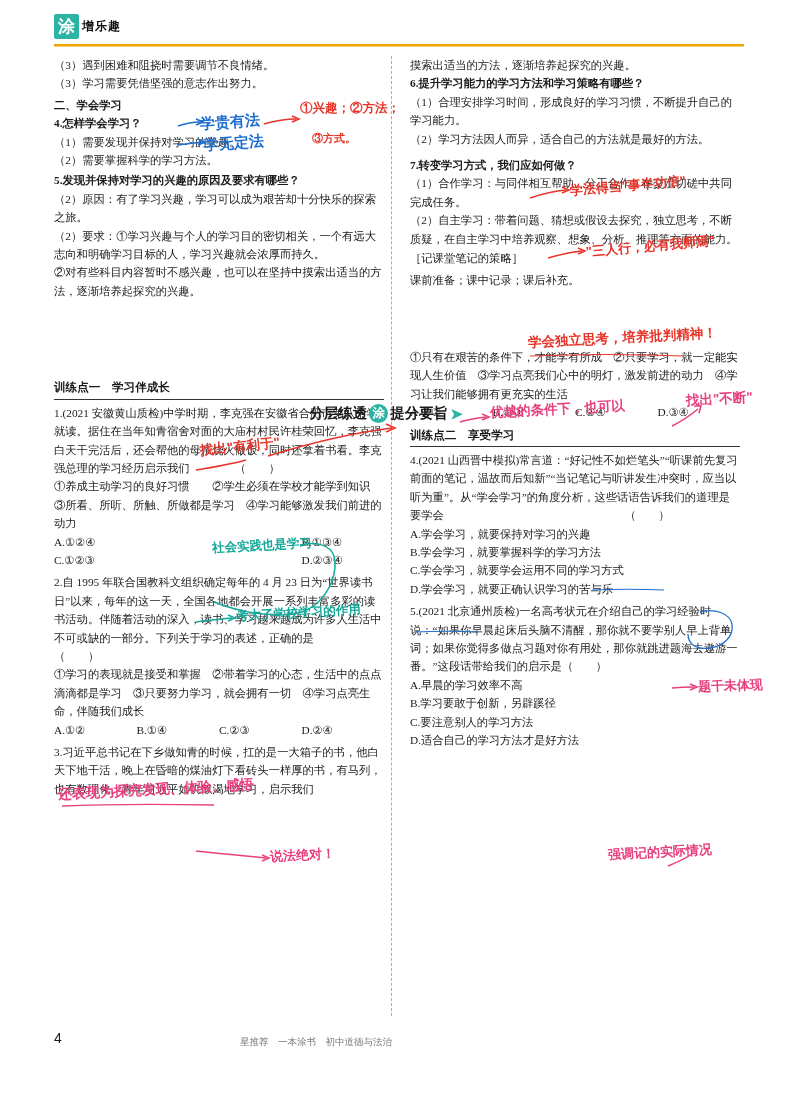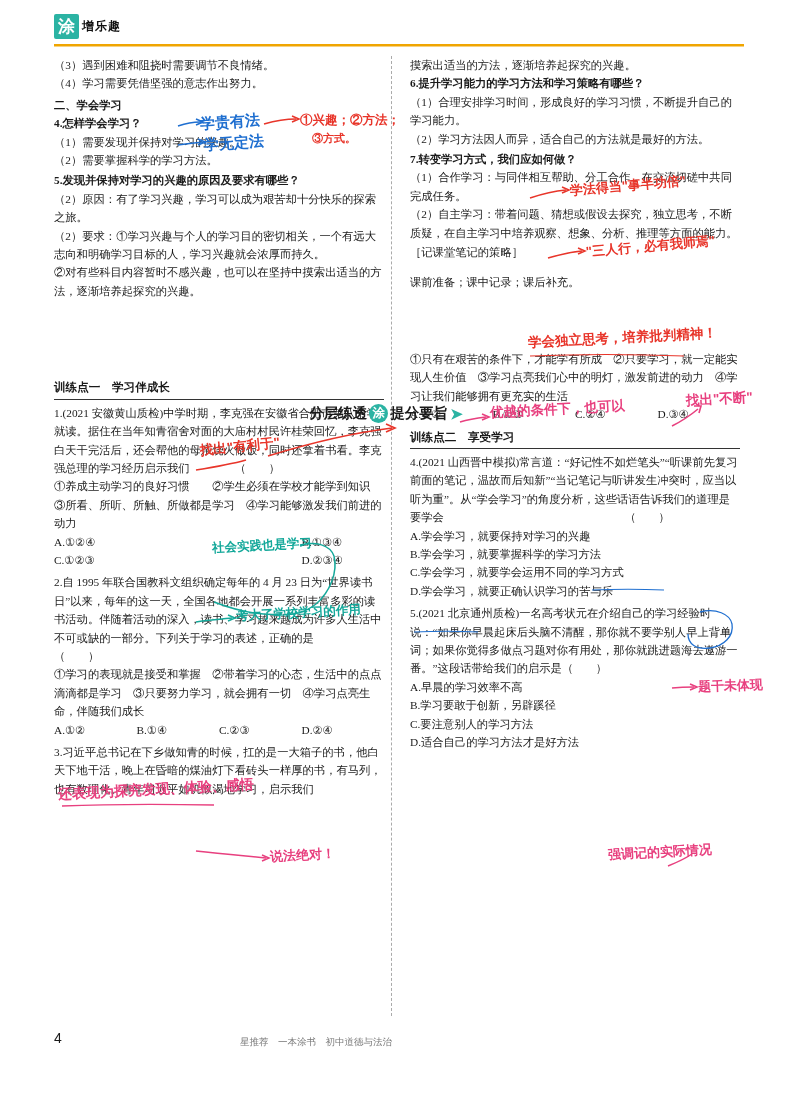--- a/index.html
+++ b/index.html
@@ -114,21 +114,21 @@
       <span class="logo-badge">涂</span>
       <span class="logo-text">增乐趣</span>
     </div>
     <div class="header-rule"></div>
   </div>
 
   <div class="divider"></div>
 
   <div class="col col-left">
     <p class="p">（3）遇到困难和阻挠时需要调节不良情绪。</p>
-    <p class="p">（4）学习需要凭借坚强的意志作出努力。</p>
+    <p class="p">（3）学习需要凭借坚强的意志作出努力。</p>
 
     <p class="p hdg" style="margin-top:3px;">二、学会学习</p>
     <p class="p q">4.怎样学会学习？</p>
     <p class="p">（1）需要发现并保持对学习的兴趣。</p>
     <p class="p">（2）需要掌握科学的学习方法。</p>
 
     <p class="p q" style="margin-top:2px;">5.发现并保持对学习的兴趣的原因及要求有哪些？</p>
     <p class="p">（2）原因：有了学习兴趣，学习可以成为艰苦却十分快乐的探索之旅。</p>
     <p class="p">（2）要求：①学习兴趣与个人的学习目的密切相关，一个有远大志向和明确学习目标的人，学习兴趣就会浓厚而持久。</p>
     <p class="p">②对有些科目内容暂时不感兴趣，也可以在坚持中摸索出适当的方法，逐渐培养起探究的兴趣。</p>
@@ -159,25 +159,25 @@
     </div>
 
     <p class="p" style="margin-top:4px;"><span>3.</span><span>习近平总书记在下乡做知青的时候，扛的是一大箱子的书，他白天下地干活，晚上在昏暗的煤油灯下看砖头一样厚的书，有马列，也有数理化。青年习近平如饥似渴地学习，启示我们</span></p>
   </div>
 
   <div class="col col-right">
     <p class="p">摸索出适当的方法，逐渐培养起探究的兴趣。</p>
     <p class="p q">6.提升学习能力的学习方法和学习策略有哪些？</p>
     <p class="p">（1）合理安排学习时间，形成良好的学习习惯，不断提升自己的学习能力。</p>
     <p class="p">（2）学习方法因人而异，适合自己的方法就是最好的方法。</p>
-    <p class="p q" style="margin-top:2px;">7.转变学习方式，我们应如何做？</p>
+    <p class="p q" style="margin-top:8px;">7.转变学习方式，我们应如何做？</p>
     <p class="p">（1）合作学习：与同伴相互帮助、分工合作，在交流切磋中共同完成任务。</p>
     <p class="p">（2）自主学习：带着问题、猜想或假设去探究，独立思考，不断质疑，在自主学习中培养观察、想象、分析、推理等方面的能力。</p>
     <p class="p" style="margin-top:1px;">［记课堂笔记的策略］</p>
-    <p class="p" style="margin-top:12px;">课前准备；课中记录；课后补充。</p>
+    <p class="p" style="margin-top:4px;">课前准备；课中记录；课后补充。</p>
 
     <div style="height:58px;"></div>
 
     <p class="p">①只有在艰苦的条件下，才能学有所成　②只要学习，就一定能实现人生价值　③学习点亮我们心中的明灯，激发前进的动力　④学习让我们能够拥有更充实的生活</p>
     <div class="opts opt4">
       <span>A.①②</span>
       <span>B.①③</span>
       <span>C.②④</span>
       <span>D.③④</span>
     </div>
@@ -256,21 +256,21 @@
     <path d="M668,866 C678,862 686,858 692,854" stroke="#e8407f" stroke-width="1.5" fill="none"></path>
 
     <path d="M196,622 C210,620 222,619 232,618" stroke="#14a89a" stroke-width="1.5" fill="none"></path>
     <path d="M228,615 L235,618 L228,621" stroke="#14a89a" stroke-width="1.5" fill="none"></path>
 
     <path d="M530,356 C580,354 632,354 684,356" stroke="#e8352a" stroke-width="1.2" fill="none"></path>
   </svg>
 
   <div class="hw hw-blue" style="left:200px;top:115px;font-size:15px;transform:rotate(-4deg);">学贵有法</div>
   <div class="hw hw-blue" style="left:204px;top:136px;font-size:15px;transform:rotate(-4deg);">学无定法</div>
-  <div class="hw hw-red" style="left:300px;top:112px;font-size:12.5px;">①兴趣；②方法；</div>
+  <div class="hw hw-red" style="left:300px;top:100px;font-size:12.5px;">①兴趣；②方法；</div>
   <div class="hw hw-red" style="left:312px;top:131px;font-size:11px;">③方式。</div>
 
   <div class="hw hw-red" style="left:570px;top:182px;font-size:13px;transform:rotate(-5deg);">学法得当"事半功倍"</div>
   <div class="hw hw-red" style="left:586px;top:243px;font-size:13px;transform:rotate(-5deg);">"三人行，必有我师焉"</div>
   <div class="hw hw-red" style="left:528px;top:334px;font-size:13.5px;transform:rotate(-3deg);">学会独立思考，培养批判精神！</div>
 
   <div class="hw hw-red" style="left:200px;top:442px;font-size:13.5px;transform:rotate(-6deg);">找出"有利于"</div>
   <div class="hw hw-pink" style="left:490px;top:404px;font-size:13.5px;transform:rotate(-3deg);">优越的条件下，也可以</div>
   <div class="hw hw-pink" style="left:686px;top:392px;font-size:13.5px;transform:rotate(-3deg);">找出"不断"</div>
 

